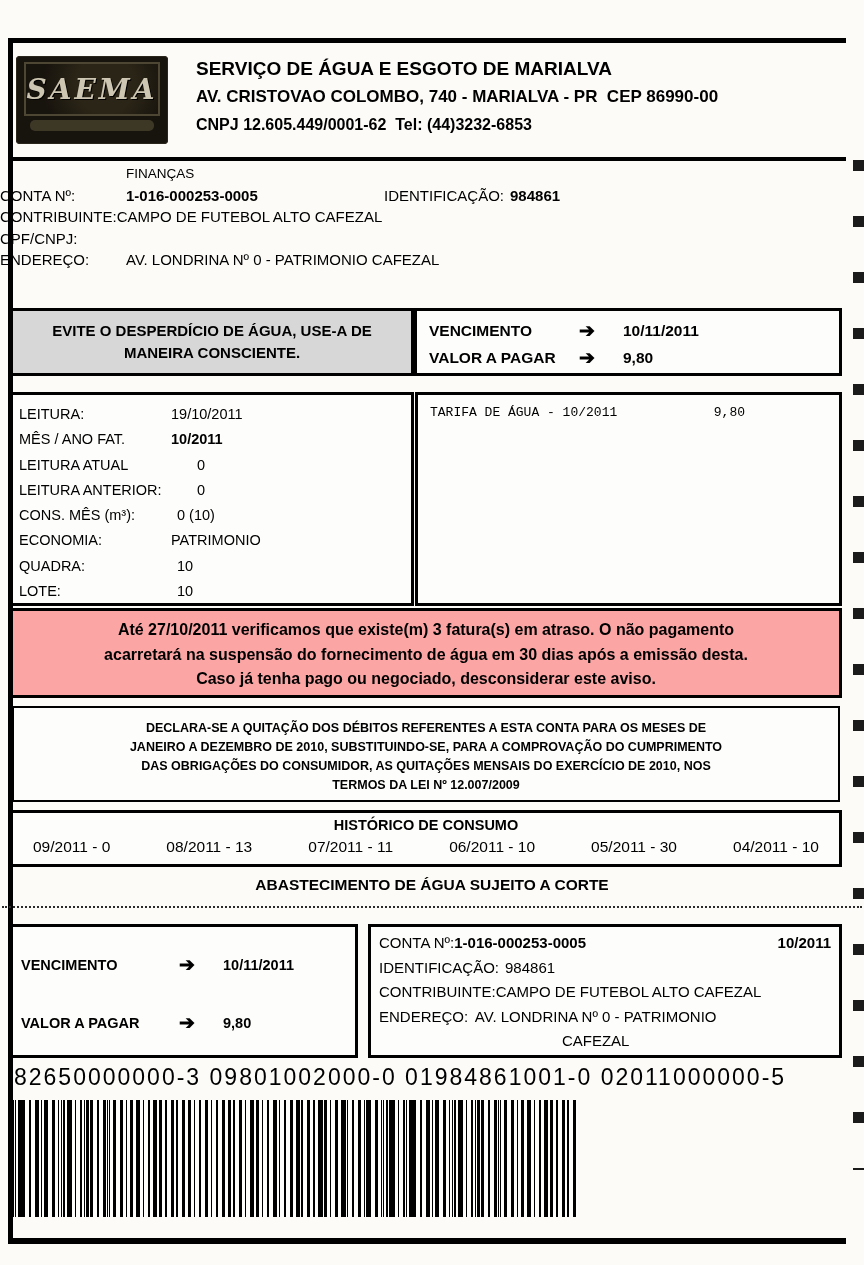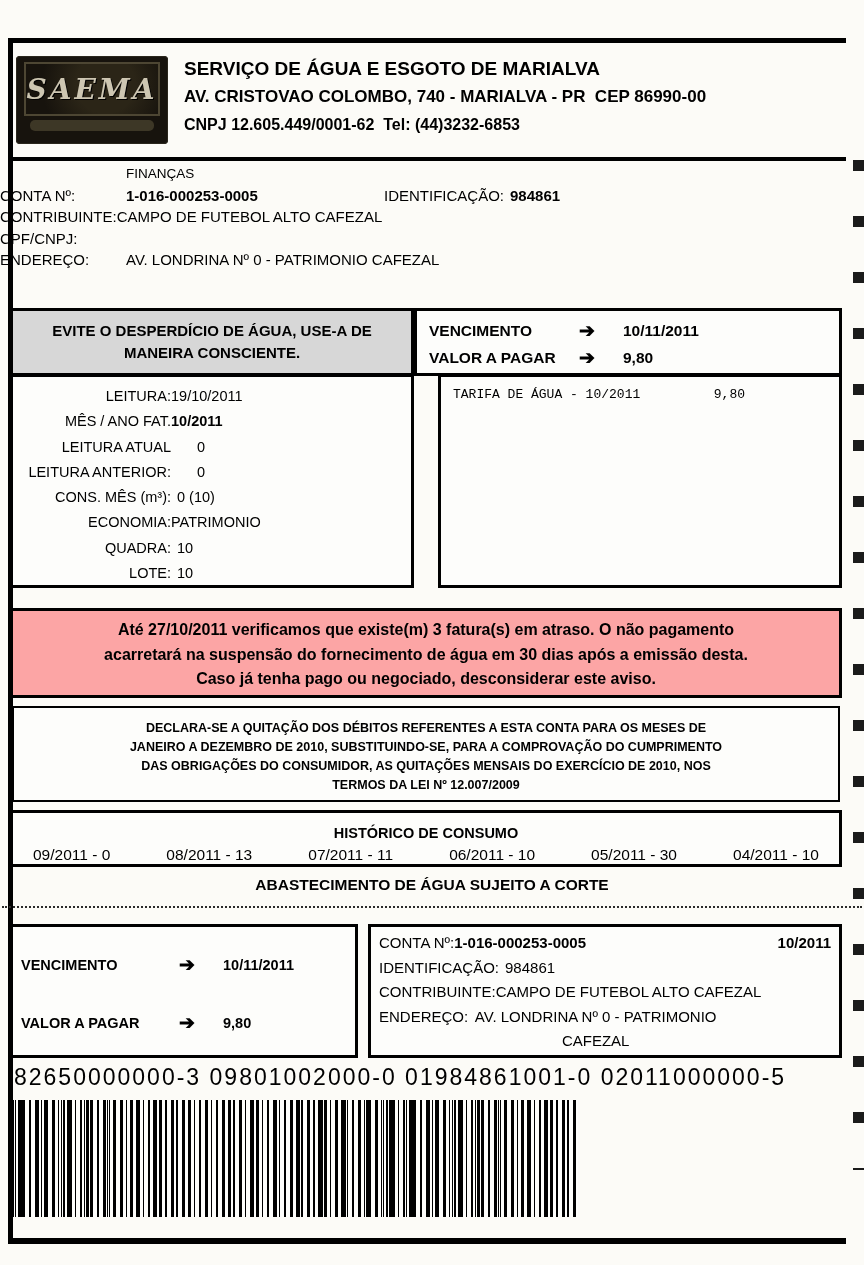--- a/index.html
+++ b/index.html
@@ -13,21 +13,21 @@
   
   .rule { position:absolute; background:#000; }
   .rule.top    { left:8px;  top:38px;   width:838px; height:5px; }
   .rule.left   { left:8px;  top:38px;   width:5px;   height:1206px; }
   .rule.bottom { left:8px;  top:1238px; width:838px; height:6px; }
   .divider     { position:absolute; left:8px; top:157px; width:838px; height:4px; background:#000; }
   .edge-marks  { position:absolute; right:0; top:160px; width:11px; height:1010px;
                  background:repeating-linear-gradient(180deg,#1b1b1b 0 11px,transparent 11px 56px); }
 
   
-  .header { position:absolute; left:16px; top:56px; display:flex; gap:16px; }
+  .header { position:absolute; left:16px; top:56px; display:flex; gap:28px; }
   .logo { width:152px; height:88px; background:#17130d; border-radius:4px; position:relative;
           box-shadow:0 0 0 1px #2a261c inset; }
   .logo-inner { border:2px solid #4d4633; margin:6px 8px 4px; height:54px;
                 display:flex; align-items:center; justify-content:center;
                 background:radial-gradient(circle at 60% 40%, #2b2517 0 35%, #17130d 75%); }
   .logo-text { font-family:"DejaVu Serif", serif; font-style:italic; font-weight:bold;
                font-size:28px; color:#cdc6b2; letter-spacing:3px; text-shadow:1px 1px 0 #000; }
   .logo-banner { height:11px; margin:2px 14px 0; background:#3d3726; border-radius:5px; }
   .header-lines { padding-top:2px; }
   .org  { font-size:19px; font-weight:bold; white-space:pre; }
@@ -48,21 +48,21 @@
   .eco-box { width:404px; height:68px; background:#d7d7d7; border:3px solid #000;
              text-align:center; font-weight:bold; font-size:15px; line-height:22px; padding-top:9px; }
   .pay-box { flex:1; height:68px; border:3px solid #000; background:#fdfdfb;
              padding:6px 10px 0 12px; font-weight:bold; font-size:15.5px; }
   .pay-row { display:flex; align-items:center; line-height:27px; }
   .pay-row .pl { flex:0 0 150px; }
   .pay-row .arrow { flex:0 0 44px; font-size:19px; }
   .pay-row .pv { flex:1; }
 
   
-  .row2 { position:absolute; left:10px; top:374px; width:832px; display:flex; gap:24px;text-align:right; }
+  .row2 { position:absolute; left:10px; top:392px; width:832px; display:flex; gap:1px; }
   .read-box { width:404px; height:214px; border:3px solid #000; background:#fdfdfb;
               padding:7px 0 0 6px; font-size:14.5px; }
   .read-row { display:flex; line-height:25.3px; }
   .read-row .rl { flex:0 0 152px; }
   .ind-sm { padding-left:6px; }
   .ind-md { padding-left:26px; }
   .tarifa-box { flex:1; height:214px; border:3px solid #000; background:#fdfdfb;
                 padding:10px 12px; display:flex; align-items:flex-start;
                 font-family:"Liberation Mono","DejaVu Sans Mono",monospace; font-size:13px; }
   .tarifa-box .tv { margin-left:auto; margin-right:82px; }
@@ -73,21 +73,21 @@
              font-weight:bold; font-size:16px; line-height:24.5px; padding-top:7px; }
 
   
   .decl { position:absolute; left:12px; top:706px; width:828px; height:96px;
           border:2px solid #000; background:#fdfdfb; text-align:center;
           font-weight:bold; font-size:12.5px; line-height:19px; padding-top:11px; }
 
   
   .hist { position:absolute; left:10px; top:810px; width:832px; height:57px;
           border:3px solid #000; background:#fdfdfb; }
-  .hist-title { text-align:center; font-weight:bold; font-size:14.5px; padding-top:12px; }
+  .hist-title { text-align:center; font-weight:bold; font-size:14.5px; padding-top:4px; }
   .hist-items { display:flex; justify-content:space-between; padding:5px 20px 0; font-size:15.5px; }
 
   .corte { position:absolute; left:0; top:876px; width:100%; text-align:center;
            font-weight:bold; font-size:15.5px; }
 
   .perf { position:absolute; left:2px; top:906px; width:860px; border-top:2px dotted #2a2a2a; }
 
   
   .stub { position:absolute; left:10px; top:924px; width:832px; display:flex; gap:10px; }
   .stub-pay { flex:0 0 348px; height:134px; border:3px solid #000; background:#fdfdfb;

